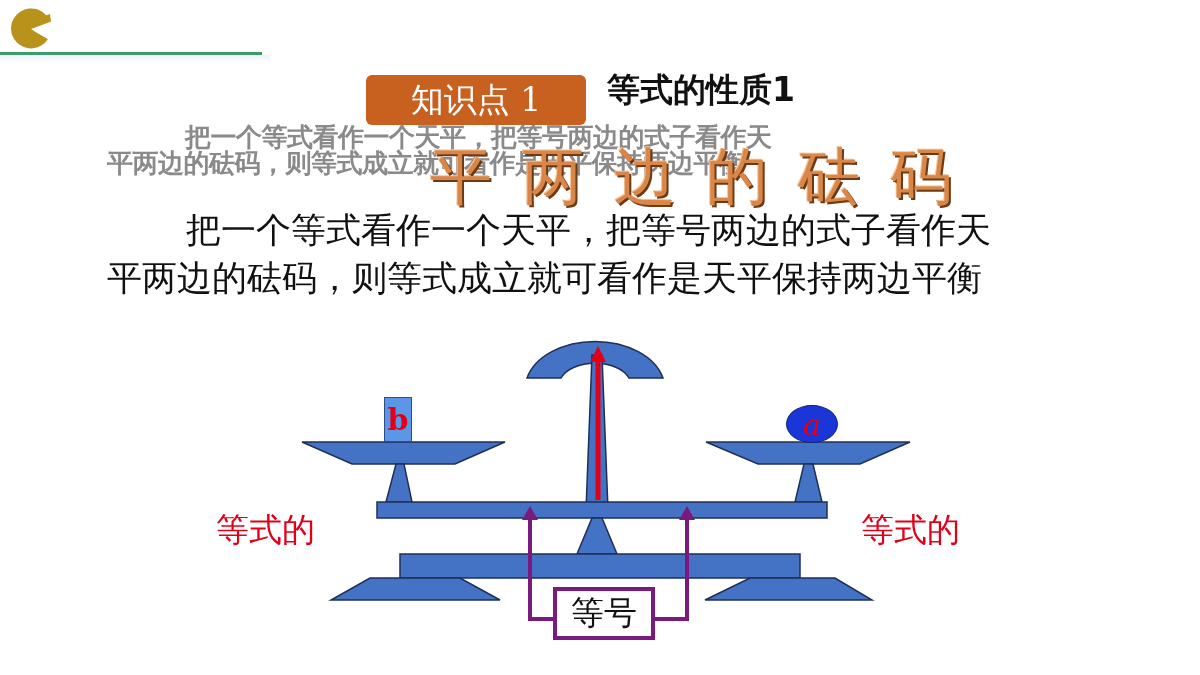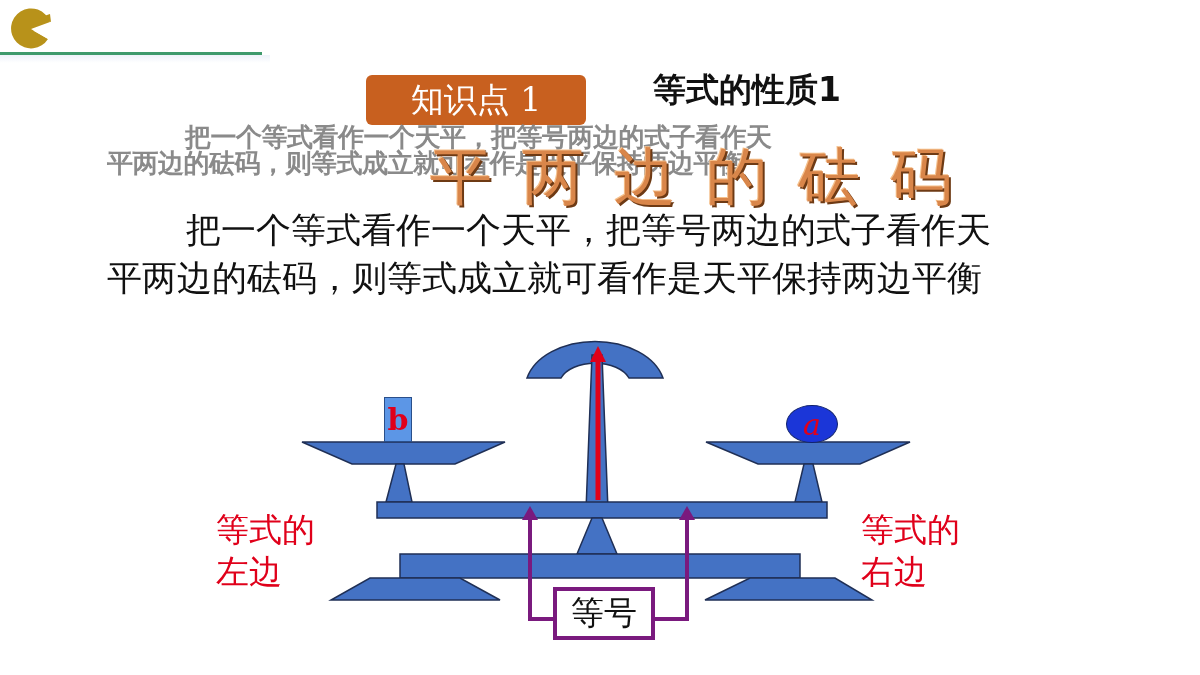--- a/index.html
+++ b/index.html
@@ -3,21 +3,21 @@
   <meta charset="utf-8">
   <style>
     html, body { margin:0; padding:0; }
     body { width:1200px; height:675px; background:#ffffff; position:relative; overflow:hidden; font-family:"DejaVu Sans", sans-serif; }
     .header { position:absolute; left:0; top:0; width:265px; height:58px; }
     .header-line { position:absolute; left:0; top:52px; width:262px; height:3px; background:#3f9a6c; }
     .header-shadow { position:absolute; left:0; top:55px; width:270px; height:8px; background:linear-gradient(#eef2fa, #ffffff); }
     .header-title { position:absolute; left:76px; top:6px; font-size:32px; font-weight:bold; color:#111; letter-spacing:2px; font-family:"DejaVu Sans", sans-serif; }
     .logo { position:absolute; left:10px; top:8px; width:42px; height:42px; }
     .kp-badge { position:absolute; left:366px; top:62px; width:220px; height:50px; border-radius:6px; background:#c8601f; color:#fff; font-size:33px; font-family:"DejaVu Serif", serif; display:flex; align-items:center; justify-content:center;margin-top:13px; }
-    .kp-title { position:absolute; left:607px; top:68px; font-size:33px; font-weight:bold; color:#111; font-family:"DejaVu Sans", sans-serif;margin-left:46px; }
+    .kp-title { position:absolute; left:607px; top:68px; font-size:33px; font-weight:bold; color:#111; font-family:"DejaVu Sans", sans-serif; }
     .ghost { position:absolute; font-family:"DejaVu Serif", serif; font-weight:bold; color:#8a8a8a; font-size:26px; white-space:nowrap; line-height:26px; }
     .ghost1 { left:185px; top:124px; letter-spacing:-0.5px; }
     .ghost2 { left:107px; top:150px; letter-spacing:-0.5px; }
     .big-title { position:absolute; left:430px; top:135px; font-family:"DejaVu Serif", serif; font-size:62px; color:#d9864a; letter-spacing:30px; text-shadow:2px 2px 0 #6e3a14, -1px -1px 0 #f5c08c; white-space:nowrap; }
     .body-text { position:absolute; font-family:"DejaVu Serif", serif; font-size:35px; color:#111; white-space:nowrap; line-height:44px; }
     .line1 { left:186px; top:208px; }
     .line2 { left:107px; top:256px; }
     .diagram { position:absolute; left:0; top:0; width:1200px; height:675px; }
     .side-label { position:absolute; font-family:"DejaVu Serif", serif; font-size:33px; color:#e0001a; line-height:42px;margin-top:24px; }
     .left-label { left:216px; top:485px; }
@@ -81,20 +81,18 @@
   </g>
   <polygon points="522,520 538,520 530,506" fill="#7a1a7e"></polygon>
   <polygon points="679,520 695,520 687,506" fill="#7a1a7e"></polygon>
 </svg>
 
 <div class="weight-b">b</div>
 <div class="weight-a">a</div>
 
 <div class="side-label left-label">
   <div>等式的</div>
-  <div>左边</div>
 </div>
 <div class="side-label right-label">
   <div>等式的</div>
-  <div>右边</div>
 </div>
 
 <div class="eq-box">等号</div>
 
 </body></html>

